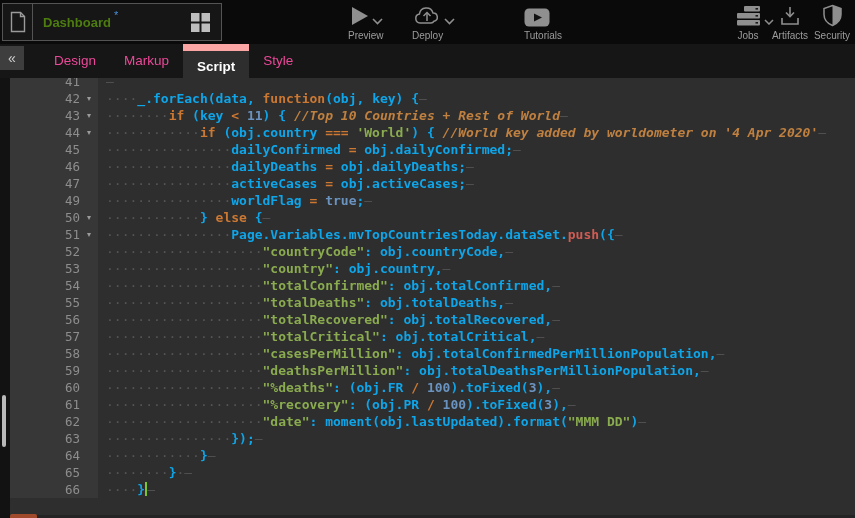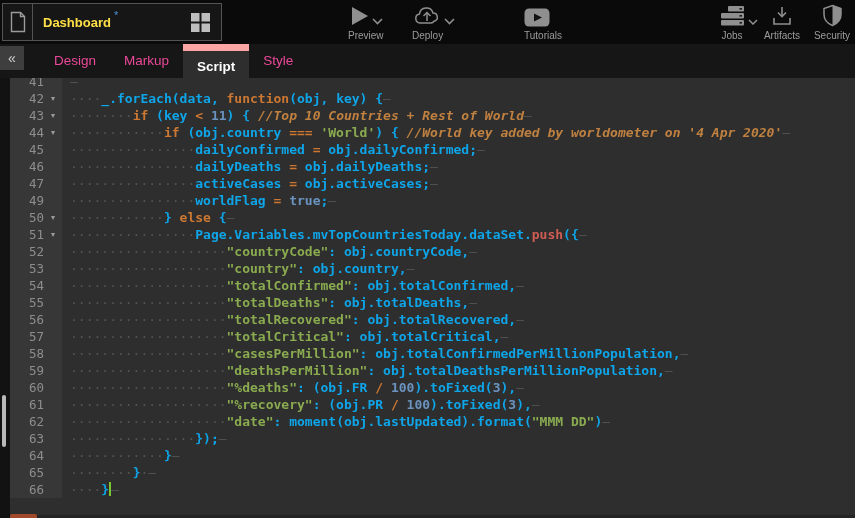--- a/index.html
+++ b/index.html
@@ -6,44 +6,44 @@
   body{
     width:855px;height:518px;overflow:hidden;position:relative;
     background:#0a0a0a;font-family:"Liberation Sans", sans-serif;
     -webkit-font-smoothing:antialiased;
   }
   
   .topbar{position:relative;height:44px;background:#0a0a0a;}
   .page-group{position:absolute;left:2px;top:3px;height:36px;display:flex;border:1px solid #545454;background:#161616;}
   .icon-cell{width:29px;display:flex;align-items:center;justify-content:center;border-right:1px solid #545454;}
   .page-cell{width:168px;display:flex;align-items:center;padding:0 10px;}
-  .page-title{font-size:13px;font-weight:bold;color:#fde047;}
+  .page-title{font-size:13px;font-weight:bold;color:#4d7c0f;}
   .dirty{color:#4a90d9;font-size:11px;margin-left:3px;align-self:flex-start;margin-top:5px;}
   .grid-wrap{margin-left:auto;display:flex;align-items:center;}
   .action{position:absolute;top:4px;display:flex;flex-direction:column;align-items:flex-start;}
   .iconwrap{position:relative;height:23px;display:flex;align-items:flex-end;}
   .alabel{font-size:10px;color:#9c9c9c;margin-top:3px;white-space:nowrap;}
   .chev{position:absolute;right:-13px;bottom:2px;}
-  .right-cluster{position:absolute;right:2px;top:4px;display:flex;gap:8px;}
+  .right-cluster{position:absolute;right:2px;top:4px;display:flex;}
   .raction{position:relative;display:flex;flex-direction:column;align-items:center;min-width:42px;}
   
   .tabbar{position:relative;height:34px;background:#161616;}
   .collapse{position:absolute;left:0;top:2px;width:24px;height:24px;background:#3e3e3e;color:#cfcfcf;
     display:flex;align-items:center;justify-content:center;font-size:14px;}
   .tabs{display:flex;height:34px;margin-left:40px;}
   .tab{padding:0 14px;line-height:34px;font-size:13.5px;color:#ec4899;}
   .tab.active{background:#2e2e2e;color:#ffffff;font-weight:bold;border-top:7px solid #fca5a5;line-height:31px;}
   
   .editor{position:relative;height:440px;background:#2e2e2e;display:flex;overflow:hidden;}
   .leftstrip{width:10px;flex:none;background:#121212;position:relative;}
   .lthumb{position:absolute;left:2px;top:317px;width:4px;height:52px;background:#b9b9b9;border-radius:2px;}
   .codewrap{flex:1;overflow:hidden;position:relative;}
   #lines{margin-top:-5px;}
   .line{display:flex;height:17px;line-height:17px;white-space:pre;}
-  .gut{width:52px;flex:none;background:#373737;display:flex;}
+  .gut{width:52px;flex:none;background:#373737;display:flex;padding-left:36px;}
   .lnum{width:34px;text-align:right;font-family:"DejaVu Sans Mono",monospace;font-size:12.5px;color:#8d8d8d;}
   .fold{width:18px;text-align:center;font-size:8px;color:#9b9b9b;line-height:17px;}
   .codeln{flex:1;padding-left:8px;font-family:"DejaVu Sans Mono",monospace;font-weight:bold;font-size:13px;color:#e2e2e2;overflow:hidden;}
   .tok-p{color:#0ea5e9;}
   .tok-k{color:#cc7832;}
   .tok-o{color:#cc7832;}
   .tok-n{color:#6a93bf;}
   .tok-s{color:#8aab4f;}
   .tok-c{color:#c08140;font-style:italic;}
   .tok-m{color:#d05c54;}

